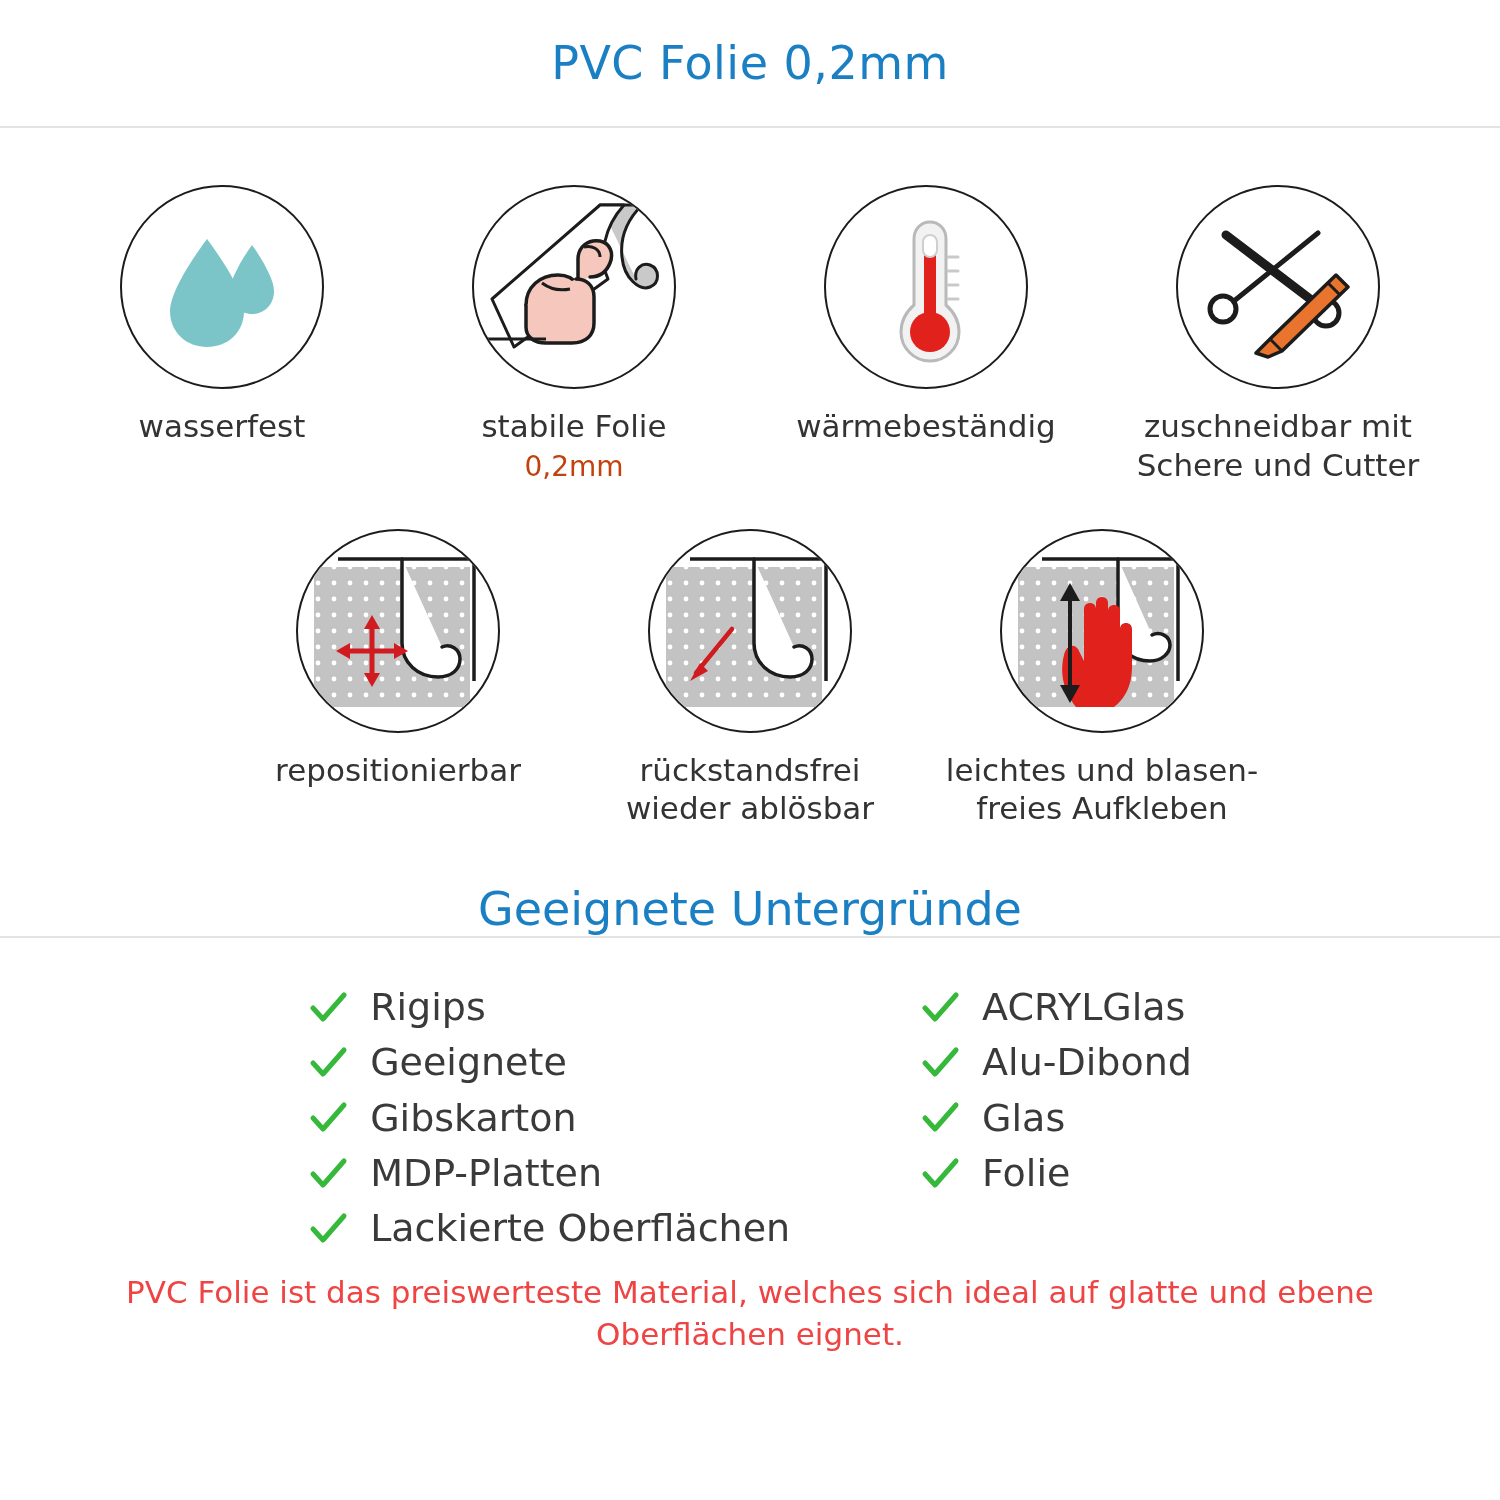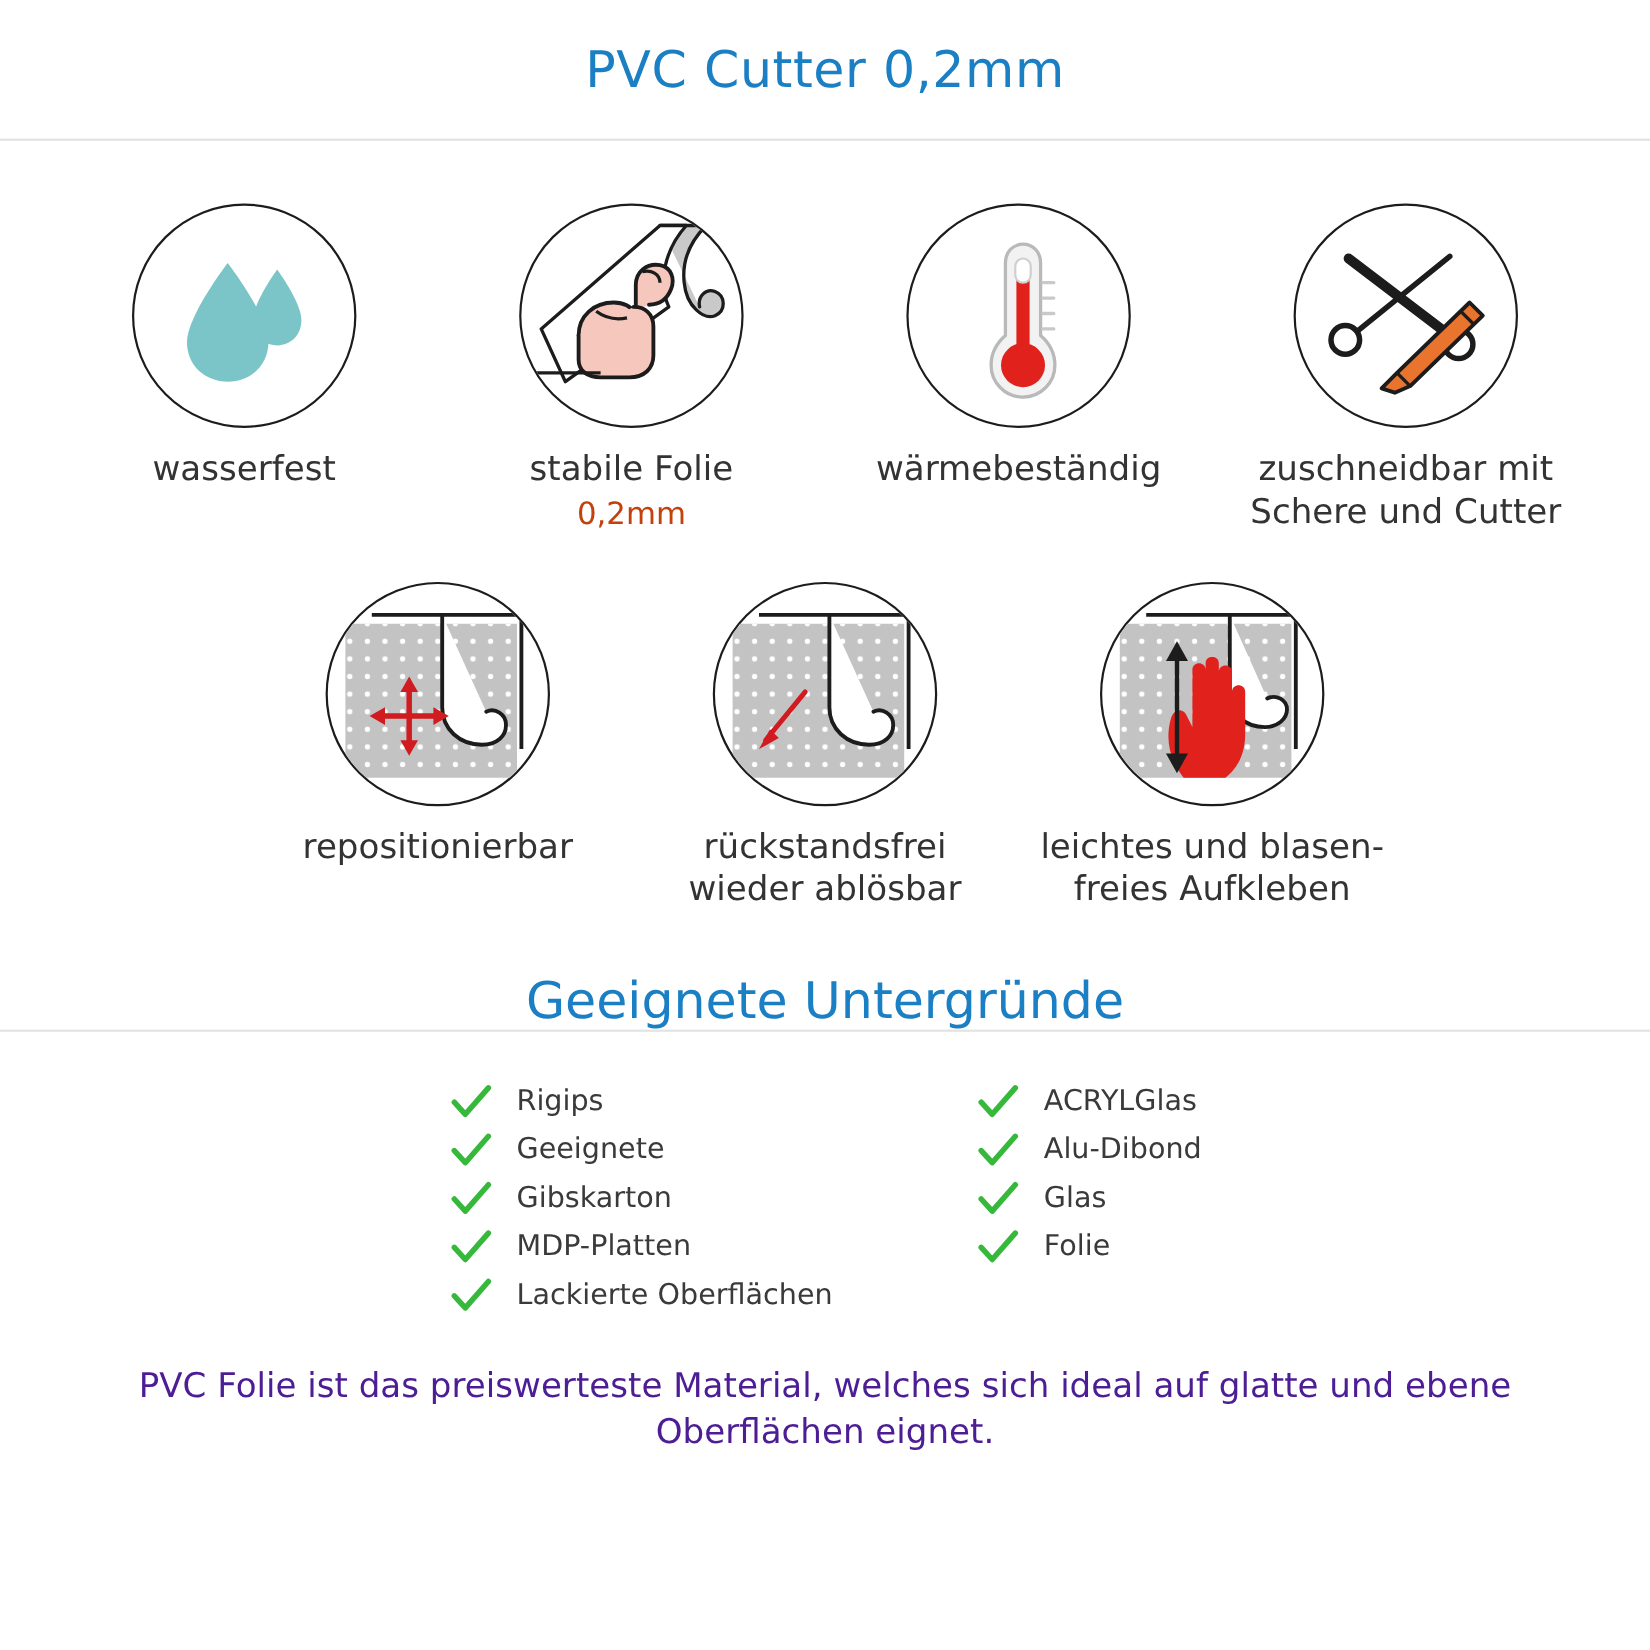--- a/index.html
+++ b/index.html
@@ -103,48 +103,48 @@
   }
   .sub-col {
     display: flex;
     flex-direction: column;
     gap: 4px;
   }
   .sub-item {
     display: flex;
     align-items: center;
     gap: 22px;
-    font-size: 26px;
+    font-size: 38px;
     color: #3a3a3a;
     line-height: 1.35;
   }
   .check {
     width: 40px;
     height: 40px;
     flex: 0 0 40px;
     display: block;
   }
 
   
   .footnote {
-    margin-top: 42px;
+    margin-top: 18px;
     text-align: center;
-    color: #4c1d95;
+    color: #ef4444;
     font-size: 31px;
     line-height: 1.35;
     padding: 0 120px;
   }
 </style>
 </head>
 <body>
 
 <div class="page">
 
   <div class="title-bar">
-    <h1>PVC Cutter 0,2mm</h1>
+    <h1>PVC Folie 0,2mm</h1>
   </div>
 
   <div class="features">
 
     <div class="feature-row row1">
 
       <div class="feature">
         <div class="circle">
           <svg width="200" height="200" viewBox="0 0 200 200">
             <path d="M85 52 C85 52 48 100 48 124 C48 146 65 160 85 160 C105 160 122 146 122 124 C122 100 85 52 85 52 Z" fill="#7bc5c8"></path>

